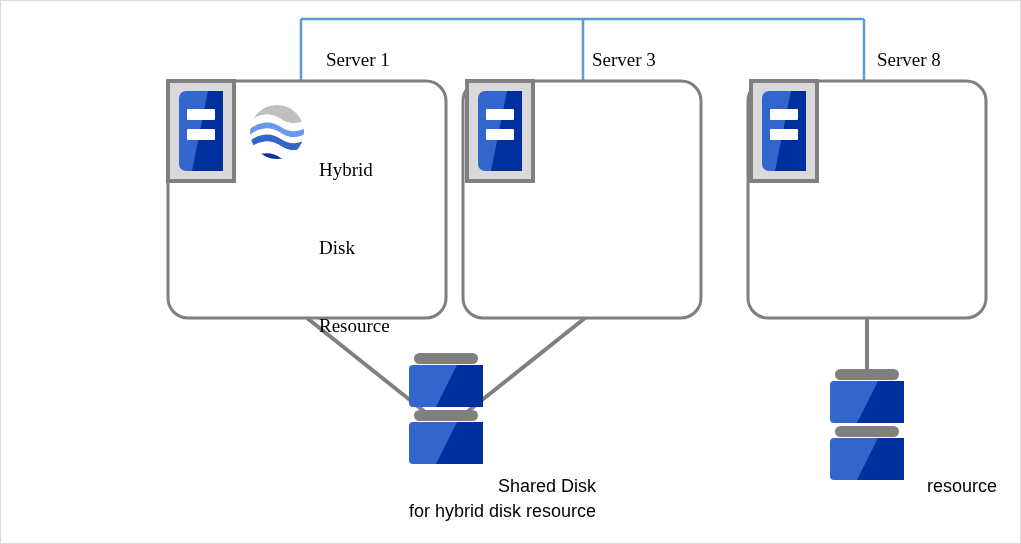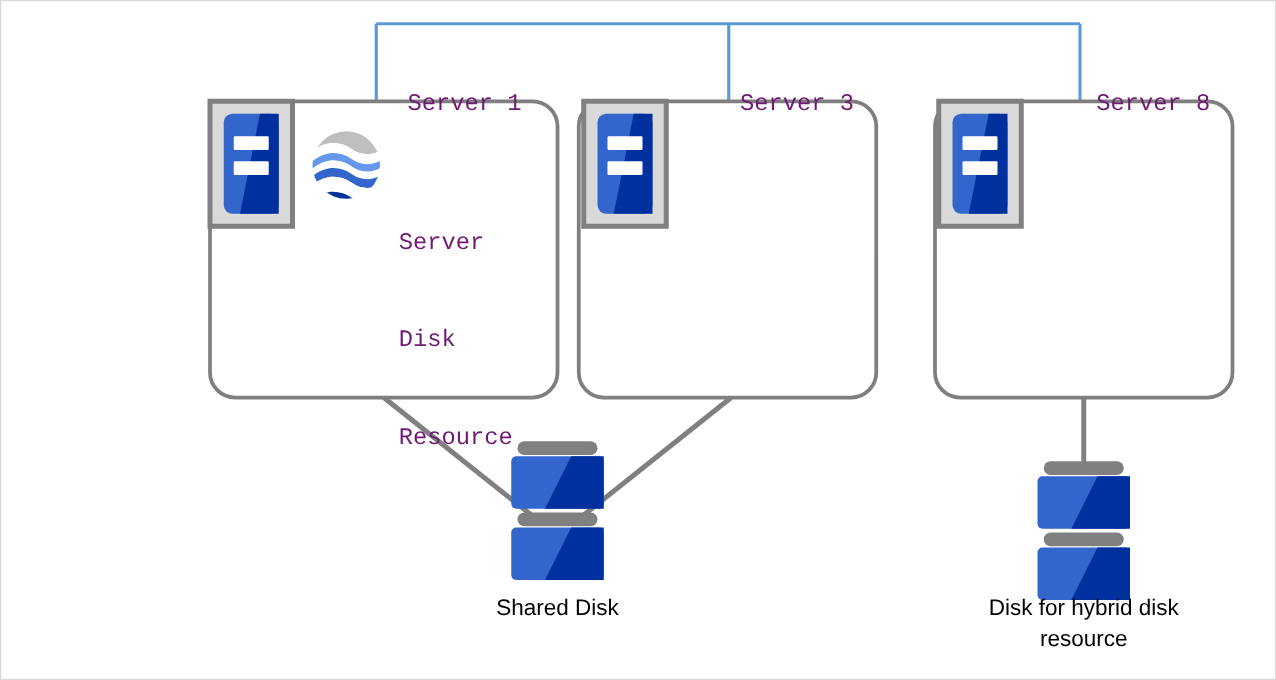--- a/index.html
+++ b/index.html
@@ -22,38 +22,37 @@
   }
   .svg-layer {
     position: absolute;
     left: 0;
     top: 0;
     width: 1021px;
     height: 544px;
   }
   .lbl {
     position: absolute;
-    font-family: Liberation Mono, monospace;
+    font-family: Liberation Serif, serif;
     font-size: 19px;
-    color: #701a75;
+    color: #000000;
     white-space: pre;
     line-height: 25px;
-    margin-top: 24px;
   }
   .srv-label { font-size: 19px; }
   .res-label {
     font-size: 19px;
     line-height: 26px;
     text-align: left;
   }
   .cap {
     position: absolute;
     font-size: 18px;
     line-height: 25px;
-    text-align: center;
+    text-align: right;
     color: #000;
   }
 </style>
 </head>
 <body>
 
 <div id="canvas">
 
   <svg class="svg-layer" viewBox="0 0 1021 544">
     <defs>
@@ -132,27 +131,27 @@
     <g transform="translate(829,368)">
       <use href="#disk-stack"></use>
     </g>
   </svg>
 
   <div class="lbl srv-label" style="left:325px; top:46px;">Server 1</div>
   <div class="lbl srv-label" style="left:591px; top:46px;">Server 3</div>
   <div class="lbl srv-label" style="left:876px; top:46px;">Server 8</div>
 
   <div class="lbl res-label" style="left:318px; top:104px;">
-    <div>Server</div>
+    <div>Hybrid</div>
     <div>Disk</div>
     <div>Resource</div>
   </div>
 
   <div class="cap" style="left:295px; top:473px; width:300px;">
     <div>Shared Disk</div>
+    <div>for hybrid disk resource</div>
   </div>
 
   <div class="cap" style="left:736px; top:473px; width:260px;">
-    <div>Disk for hybrid disk</div>
     <div>resource</div>
   </div>
 
 </div>
 
 </body></html>

